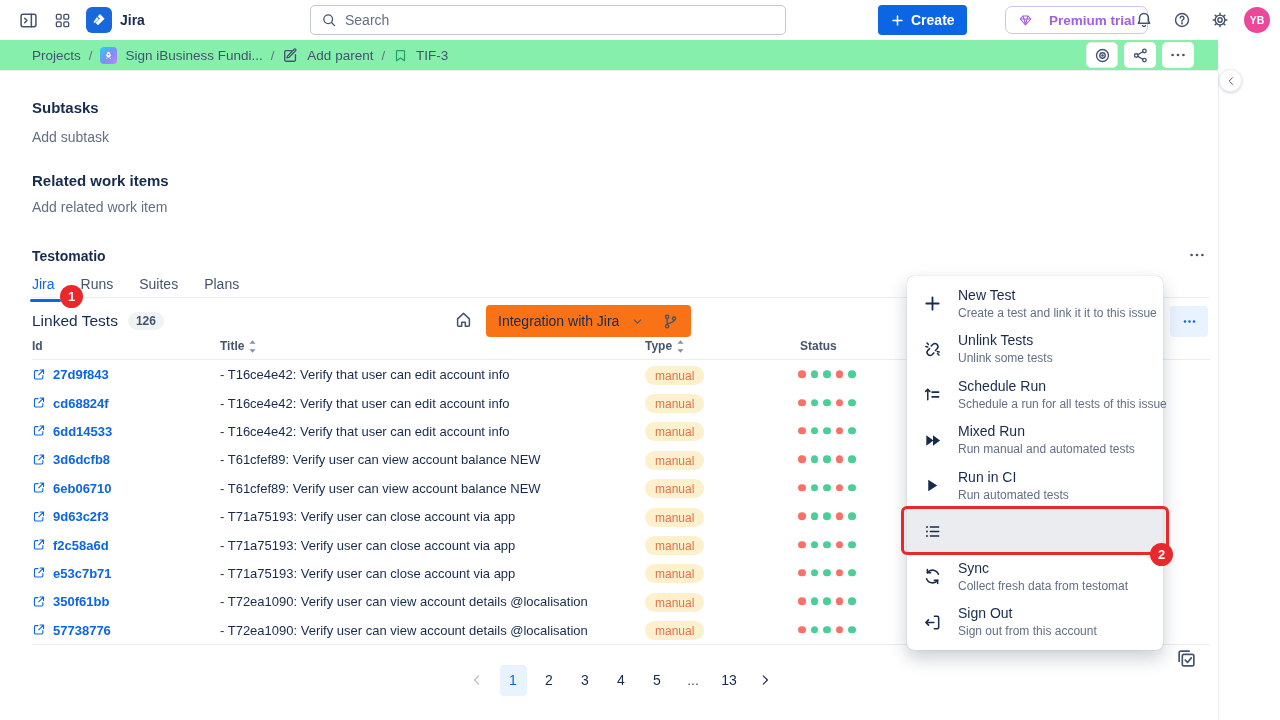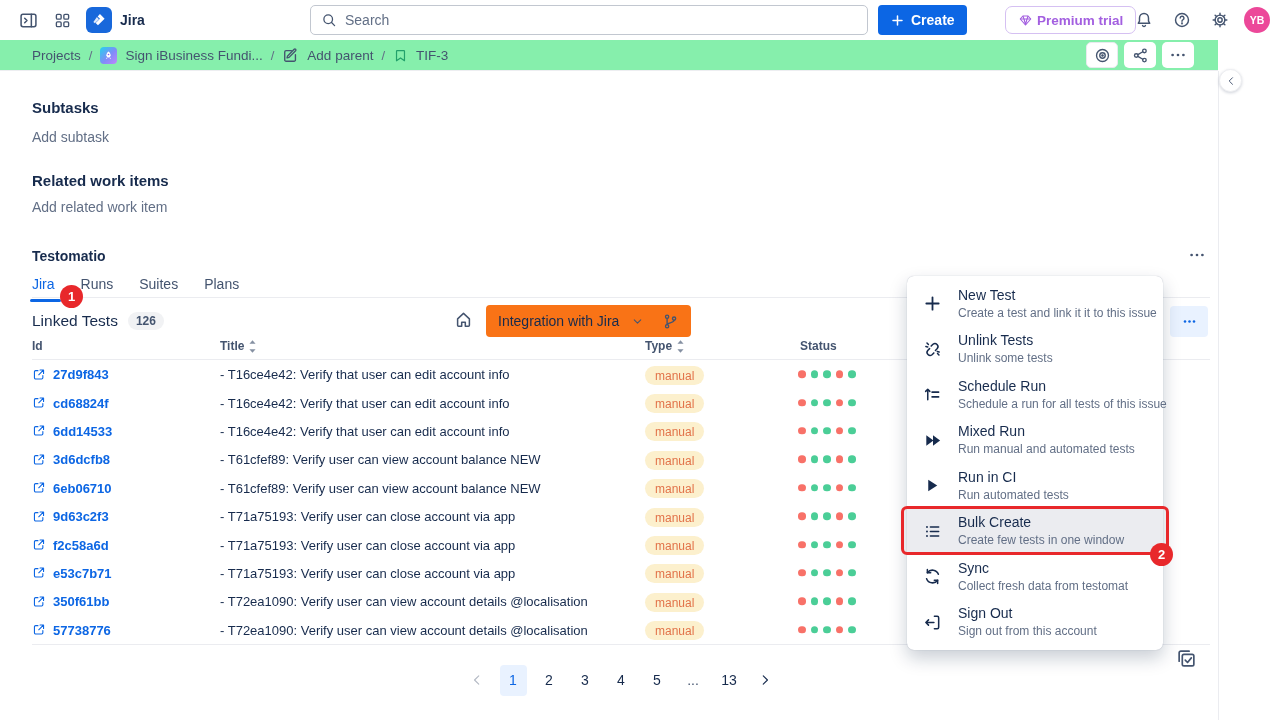--- a/index.html
+++ b/index.html
@@ -6,25 +6,25 @@
   html,body{width:1280px;height:720px;overflow:hidden}
   body{font-family:"Liberation Sans",sans-serif;background:#fff;color:#172B4D;position:relative}
   .icon{display:inline-flex;align-items:center;justify-content:center;color:#44546F}
   .icon svg{display:block}
 
   
   .topbar{position:absolute;top:0;left:0;width:1280px;height:40px;display:flex;align-items:center;padding:0 14px;background:#fff}
   .tb-btn{width:28px;height:28px;border-radius:4px;display:flex;align-items:center;justify-content:center;cursor:pointer}
   .logo-box{width:26px;height:26px;border-radius:6px;background:#1868DB;display:flex;align-items:center;justify-content:center;margin-left:10px}
   .app-name{font-size:14px;font-weight:700;margin-left:8px;color:#172B4D}
-  .search-wrap{position:absolute;left:310px;top:5px;width:558px;height:30px;border:1px solid #C2C7D0;border-radius:5px;display:flex;align-items:center;padding:0 10px;gap:8px;background:#fff}
+  .search-wrap{position:absolute;left:310px;top:5px;width:476px;height:30px;border:1px solid #C2C7D0;border-radius:5px;display:flex;align-items:center;padding:0 10px;gap:8px;background:#fff}
   .search-input{border:none;outline:none;flex:1;font-size:14px;color:#172B4D;font-family:"Liberation Sans",sans-serif;background:transparent}
   .search-input::placeholder{color:#626F86}
   .create-btn{position:absolute;left:878px;top:5px;height:30px;padding:0 12px;background:#0C66E4;color:#fff;border:none;border-radius:4px;font-size:14px;font-weight:600;display:flex;align-items:center;gap:6px;cursor:pointer;font-family:"Liberation Sans",sans-serif}
-  .premium-pill{position:absolute;left:1005px;top:6px;height:28px;padding:0 12px;border:1px solid #D5C0F2;border-radius:7px;display:flex;align-items:center;gap:4px;color:#A35FE0;font-size:13.5px;font-weight:600;cursor:pointer;background:#fff}
+  .premium-pill{position:absolute;left:1005px;top:6px;height:28px;padding:0 12px;border:1px solid #D5C0F2;border-radius:7px;display:flex;align-items:center;gap:16px;color:#A35FE0;font-size:13.5px;font-weight:600;cursor:pointer;background:#fff}
   .tb-right{position:absolute;right:10px;top:6px;display:flex;align-items:center;gap:10px}
   .avatar{width:26px;height:26px;border-radius:50%;background:#ec4899;color:#fff;font-size:10.5px;font-weight:700;display:flex;align-items:center;justify-content:center;cursor:pointer}
 
   
   .crumbrow{position:absolute;top:40px;left:0;width:1218px;height:31px;display:flex;align-items:center;padding:0 24px 0 32px;border-bottom:1px solid #EDEEF1;background:#86efac}
   .crumb{font-size:13.5px;color:#44546F;display:flex;align-items:center;gap:8px;cursor:pointer}
   .crumb-sep{color:#626F86;margin:0 8px;font-size:13px}
   .proj-avatar{width:17px;height:17px;border-radius:4px;background:linear-gradient(135deg,#22d3ee 0%,#818cf8 55%,#c084fc 100%);display:flex;align-items:center;justify-content:center}
   .crumb-actions{margin-left:auto;display:flex;gap:6px}
   .ghost-btn{width:32px;height:26px;border:1px solid #E8EAEE;border-radius:5px;background:#fff;display:flex;align-items:center;justify-content:center;cursor:pointer}
@@ -643,24 +643,20 @@
     </div>
     <div class="menu-item highlighted">
       <span class="mi-icon icon">
         <svg width="19" height="19" viewBox="0 0 20 20" fill="none" stroke="currentColor" stroke-width="1.6" stroke-linecap="round" stroke-linejoin="round">
           <circle cx="4.2" cy="5.3" r="1" fill="currentColor" stroke="none"></circle>
           <circle cx="4.2" cy="10" r="1" fill="currentColor" stroke="none"></circle>
           <circle cx="4.2" cy="14.7" r="1" fill="currentColor" stroke="none"></circle>
           <path d="M7.8 5.3h8.7M7.8 10h8.7M7.8 14.7h8.7"></path>
         </svg>
       </span>
-      <div>
-        <div class="mi-title">Bulk Create</div>
-        <div class="mi-sub">Create few tests in one window</div>
-      </div>
     </div>
     <div class="menu-item">
       <span class="mi-icon icon">
         <svg width="19" height="19" viewBox="0 0 20 20" fill="none" stroke="currentColor" stroke-width="1.6" stroke-linecap="round" stroke-linejoin="round">
           <path d="M16.2 7.7A6.6 6.6 0 0 0 4.6 6.1M3.8 12.3a6.6 6.6 0 0 0 11.6 1.6"></path>
           <path d="M4.6 2.6v3.5h3.5M15.4 17.4v-3.5h-3.5"></path>
         </svg>
       </span>
       <div>
         <div class="mi-title">Sync</div>

